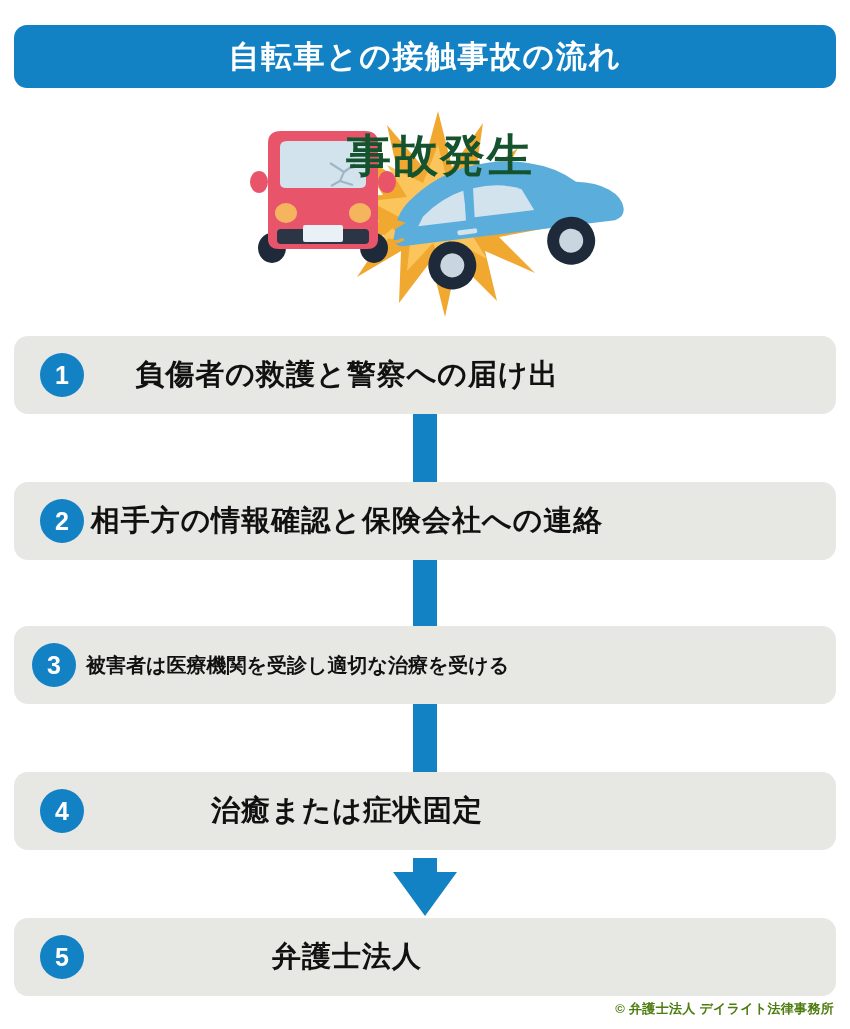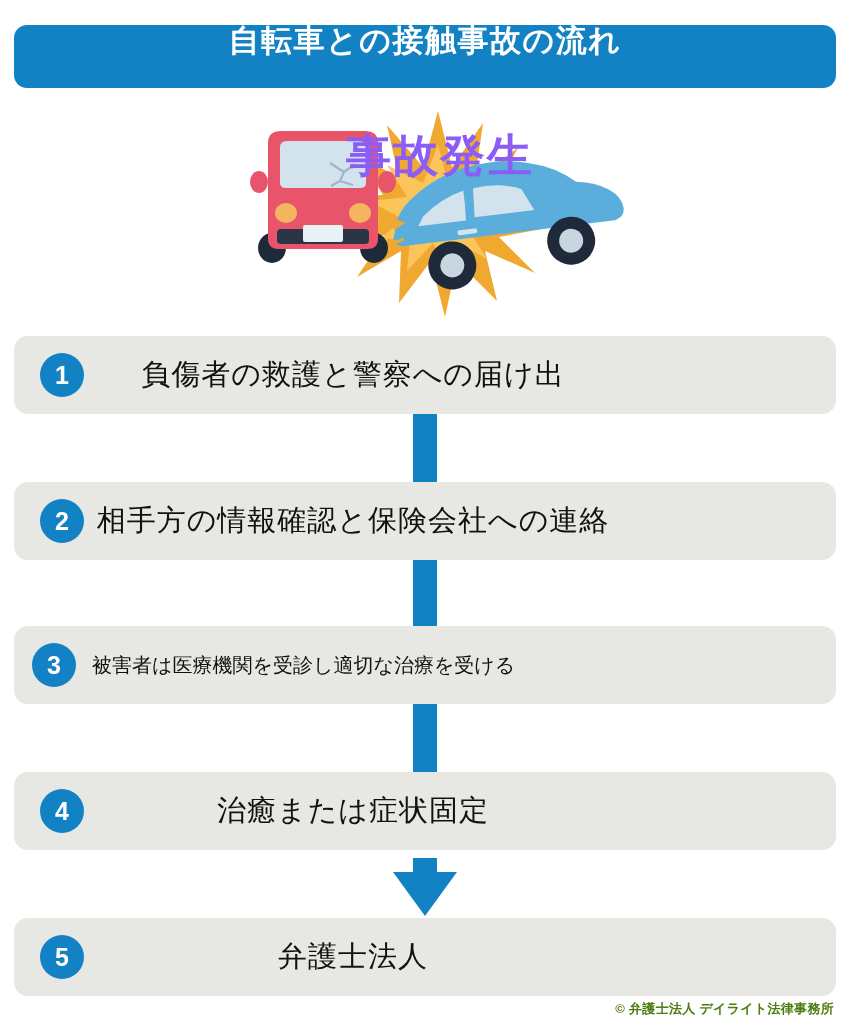--- a/index.html
+++ b/index.html
@@ -27,21 +27,21 @@
   
   .title-banner {
     position: absolute;
     left: 14px;
     top: 25px;
     width: 822px;
     height: 63px;
     background: #1282C5;
     border-radius: 13px;
     display: flex;
-    align-items: flex-start;
+    align-items: center;
     justify-content: center;
     box-sizing: border-box;
   }
   .title-text {
     color: #ffffff;
     font-size: 31px;
     font-weight: bold;
     letter-spacing: 1.5px;
     line-height: 1;
     white-space: nowrap;
@@ -61,21 +61,21 @@
     height: 222px;
   }
   .accident-label {
     position: absolute;
     left: 0;
     top: 28px;
     width: 410px;
     text-align: center;
     font-size: 45px;
     font-weight: bold;
-    color: #8b5cf6;
+    color: #14532d;
     letter-spacing: 2px;
     line-height: 1;
     pointer-events: none;
   }
 
   
   .step-box {
     position: absolute;
     left: 14px;
     width: 822px;
@@ -96,29 +96,29 @@
     color: #ffffff;
     font-size: 25px;
     font-weight: bold;
     display: flex;
     align-items: center;
     justify-content: center;
     line-height: 1;
   }
   .step-label {
     position: absolute;
-    left: 6px;
+    left: 0;
     top: 0;
     width: 666px;
     height: 78px;
     display: flex;
     align-items: center;
     justify-content: center;
     font-size: 29px;
-    font-weight: normal;
+    font-weight: bold;
     color: #111111;
     letter-spacing: 1px;
     white-space: nowrap;
     pointer-events: none;
   }
   
   .step-box.wide .step-num { left: 18px; }
   .step-box.wide .step-label {
     justify-content: flex-start;
     padding-left: 72px;

